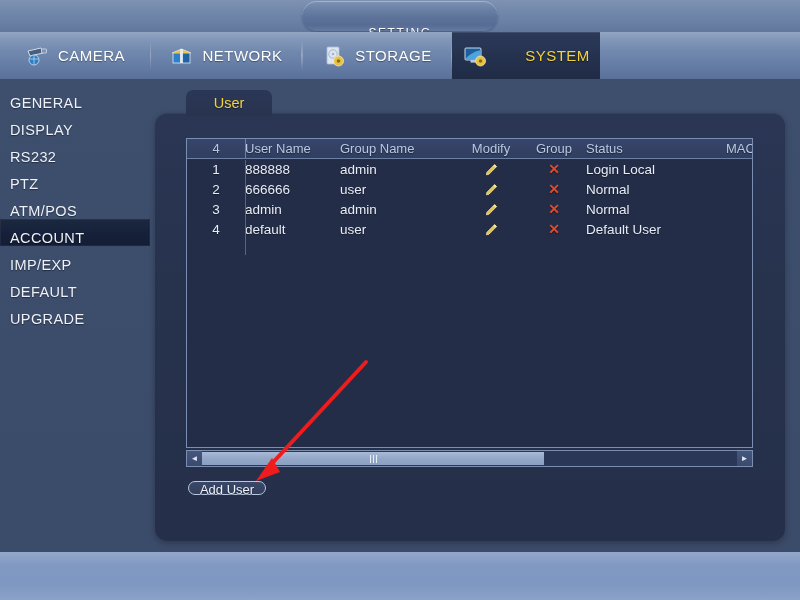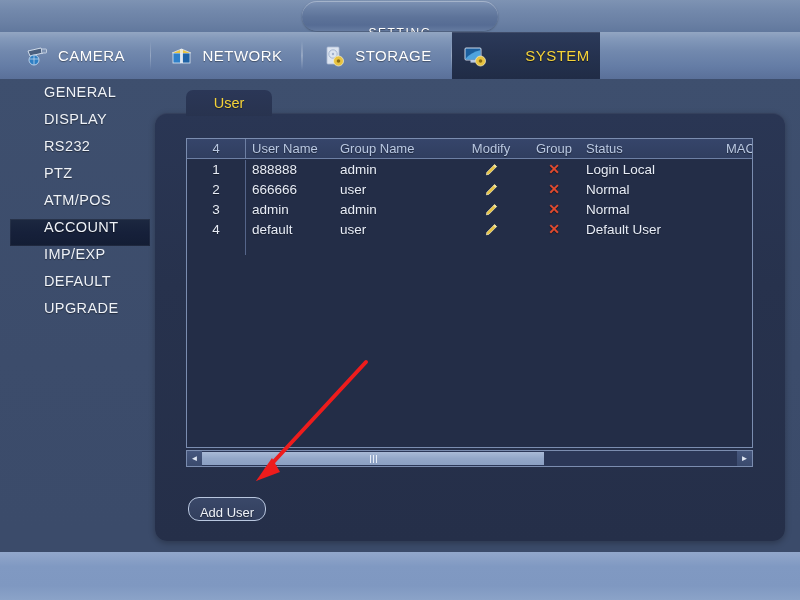--- a/index.html
+++ b/index.html
@@ -91,29 +91,28 @@
 
   
   .sidebar {
     position: absolute;
     left: 0; top: 84px;
     width: 150px;
   }
   .menu-item {
     height: 27px;
     display: flex;
-    align-items: flex-start;
-    padding-left: 34px;
+    align-items: flex-end;
+    padding-left: 10px;
     font-size: 14.5px;
     color: #eef2f8;
     letter-spacing: 0.4px;
     text-shadow: 0 1px 1px rgba(0,0,0,0.45);
     cursor: pointer;
     white-space: nowrap;
-    margin-left: 10px;
   }
   .menu-item.selected {
     background: linear-gradient(180deg, #1c2840 0%, #16203a 50%, #131d34 100%);
     box-shadow: inset 0 0 0 1px rgba(255,255,255,0.05);
   }
 
   
   .panel {
     position: absolute;
     left: 155px; top: 113px;
@@ -175,21 +174,21 @@
     display: flex;
     align-items: center;
     height: 20px;
     font-size: 13.5px;
     color: #e7ecf6;
     text-shadow: 0 1px 1px rgba(0,0,0,0.4);
     position: relative;
   }
 
   .c-idx    { width: 58px; text-align: center; flex: 0 0 58px; }
-  .c-user   { width: 95px; flex: 0 0 95px; padding-left: 7px; }
+  .c-user   { width: 95px; flex: 0 0 95px; }
   .c-group  { width: 120px; flex: 0 0 120px; }
   .c-mod    { width: 62px; flex: 0 0 62px; text-align: center; }
   .c-del    { width: 64px; flex: 0 0 64px; text-align: center; }
   .c-status { width: 140px; flex: 0 0 140px; }
   .c-mac    { width: 120px; flex: 0 0 120px; white-space: nowrap; }
 
   
   .vdiv {
     position: absolute;
     left: 58px; top: 0; bottom: 0;
@@ -241,30 +240,30 @@
     background: linear-gradient(180deg, #a9bad6 0%, #93a7c8 50%, #8ba0c3 100%);
     display: flex; align-items: center; justify-content: center;
     gap: 2px;
     cursor: pointer;
   }
   .grip { width: 1px; height: 8px; background: #e8eef8; }
 
   
   .add-user-btn {
     position: absolute;
-    left: 33px; top: 384px;
-    width: 78px; height: 24px;
+    left: 33px; top: 368px;
+    width: 78px; height: 14px;
     border-radius: 11px;
     border: 1px solid #b8c6de;
     background: linear-gradient(180deg, #3a4869 0%, #323f5e 100%);
     color: #eef2f8;
     font-size: 13px;
     font-family: "Liberation Sans", sans-serif;
     text-shadow: 0 1px 1px rgba(0,0,0,0.45);
-    display: flex; align-items: flex-end; justify-content: center;
+    display: flex; align-items: flex-start; justify-content: center;
     cursor: pointer;
   }
 
   
   .bottom-strip {
     position: absolute;
     left: 0; top: 552px;
     width: 800px; height: 48px;
     background: linear-gradient(180deg, #92a7cb 0%, #8099c2 30%, #7f98c1 70%, #8ba3c8 100%);
   }

